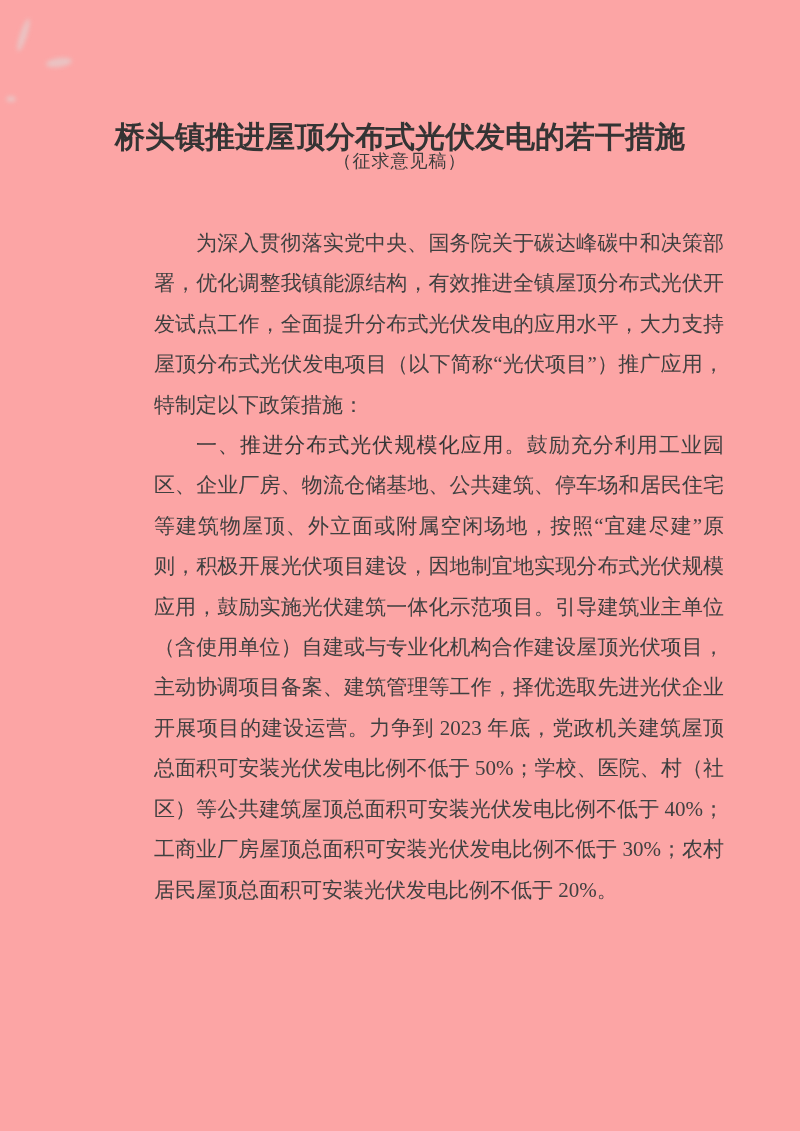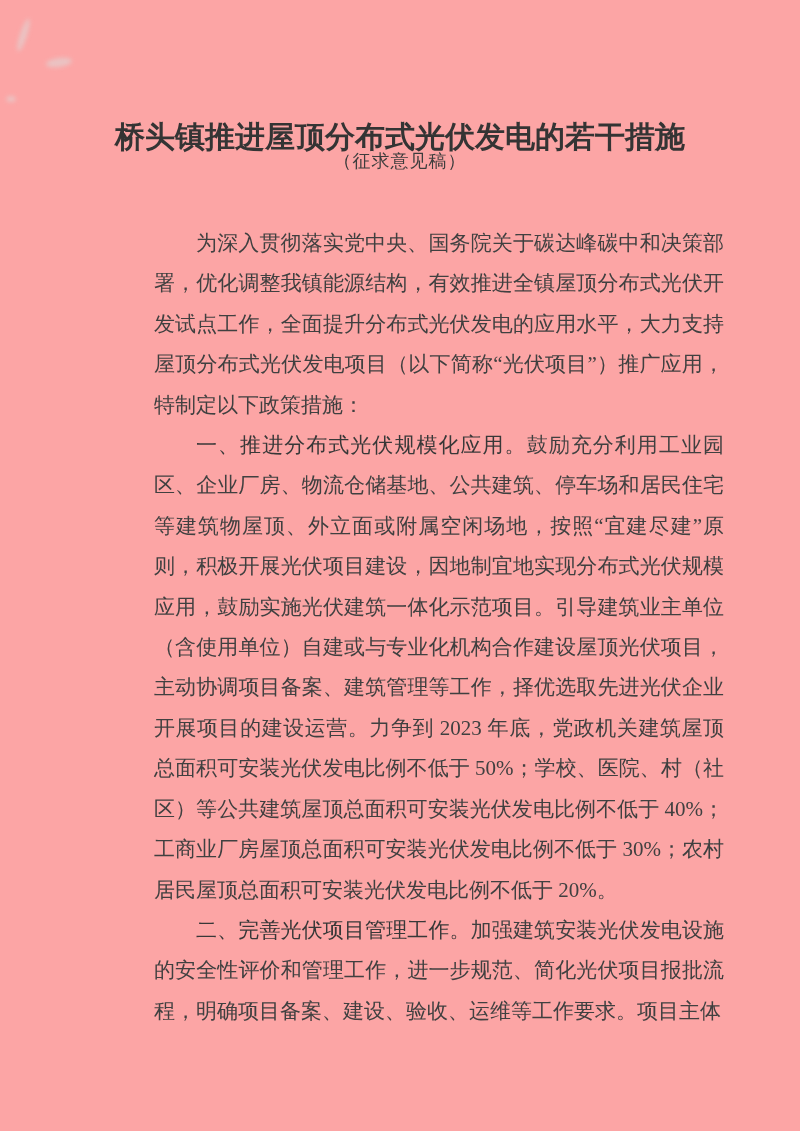--- a/index.html
+++ b/index.html
@@ -86,16 +86,15 @@
 
   <h1 class="doc-title">桥头镇推进屋顶分布式光伏发电的若干措施</h1>
 
   <div class="doc-subtitle">（征求意见稿）</div>
 
   <div class="doc-body">
     <p><span class="lead"></span><span>为深入贯彻落实党中央、国务院关于碳达峰碳中和决策部署，优化调整我镇能源结构，有效推进全镇屋顶分布式光伏开发试点工作，全面提升分布式光伏发电的应用水平，大力支持屋顶分布式光伏发电项目（以下简称“光伏项目”）推广应用，特制定以下政策措施：</span></p>
 
     <p><span class="lead">一、推进分布式光伏规模化应用。</span><span>鼓励充分利用工业园区、企业厂房、物流仓储基地、公共建筑、停车场和居民住宅等建筑物屋顶、外立面或附属空闲场地，按照“宜建尽建”原则，积极开展光伏项目建设，因地制宜地实现分布式光伏规模应用，鼓励实施光伏建筑一体化示范项目。引导建筑业主单位（含使用单位）自建或与专业化机构合作建设屋顶光伏项目，主动协调项目备案、建筑管理等工作，择优选取先进光伏企业开展项目的建设运营。力争到 2023 年底，党政机关建筑屋顶总面积可安装光伏发电比例不低于 50%；学校、医院、村（社区）等公共建筑屋顶总面积可安装光伏发电比例不低于 40%；工商业厂房屋顶总面积可安装光伏发电比例不低于 30%；农村居民屋顶总面积可安装光伏发电比例不低于 20%。</span></p>
 
-    <p><span class="lead">二、完善光伏项目管理工作。</span><span>加强建筑安装光伏发电设施的安全性评价和管理工作，进一步规范、简化光伏项目报批流程，明确项目备案、建设、验收、运维等工作要求。项目主体</span></p>
   </div>
 
 </div>
 
 </body></html>

